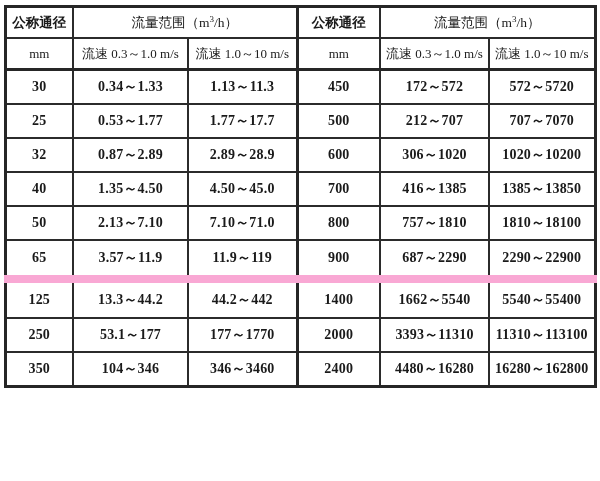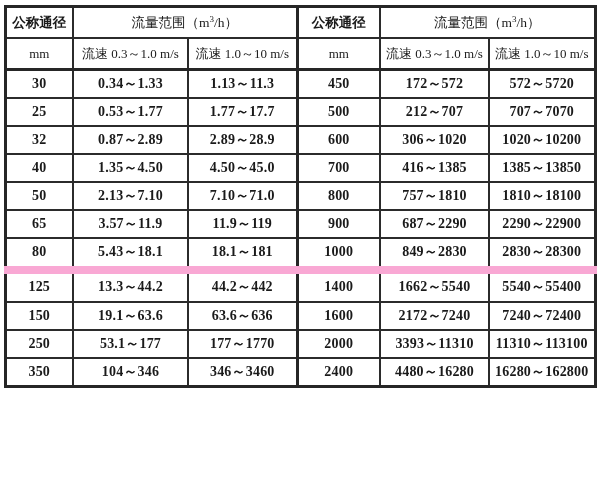--- a/index.html
+++ b/index.html
@@ -117,43 +117,27 @@
         <td>1810～18100</td>
       </tr>
       <tr>
         <td class="dn">65</td>
         <td>3.57～11.9</td>
         <td>11.9～119</td>
         <td class="dn mid">900</td>
         <td>687～2290</td>
         <td>2290～22900</td>
       </tr>
-      <tr>
-        <td class="dn">80</td>
-        <td>5.43～18.1</td>
-        <td>18.1～181</td>
-        <td class="dn mid">1000</td>
-        <td>849～2830</td>
-        <td>2830～28300</td>
-      </tr>
       <tr class="sep">
         <td class="dn">125</td>
         <td>13.3～44.2</td>
         <td>44.2～442</td>
         <td class="dn mid">1400</td>
         <td>1662～5540</td>
         <td>5540～55400</td>
-      </tr>
-      <tr>
-        <td class="dn">150</td>
-        <td>19.1～63.6</td>
-        <td>63.6～636</td>
-        <td class="dn mid">1600</td>
-        <td>2172～7240</td>
-        <td>7240～72400</td>
       </tr>
       <tr>
         <td class="dn">250</td>
         <td>53.1～177</td>
         <td>177～1770</td>
         <td class="dn mid">2000</td>
         <td>3393～11310</td>
         <td>11310～113100</td>
       </tr>
       <tr>

